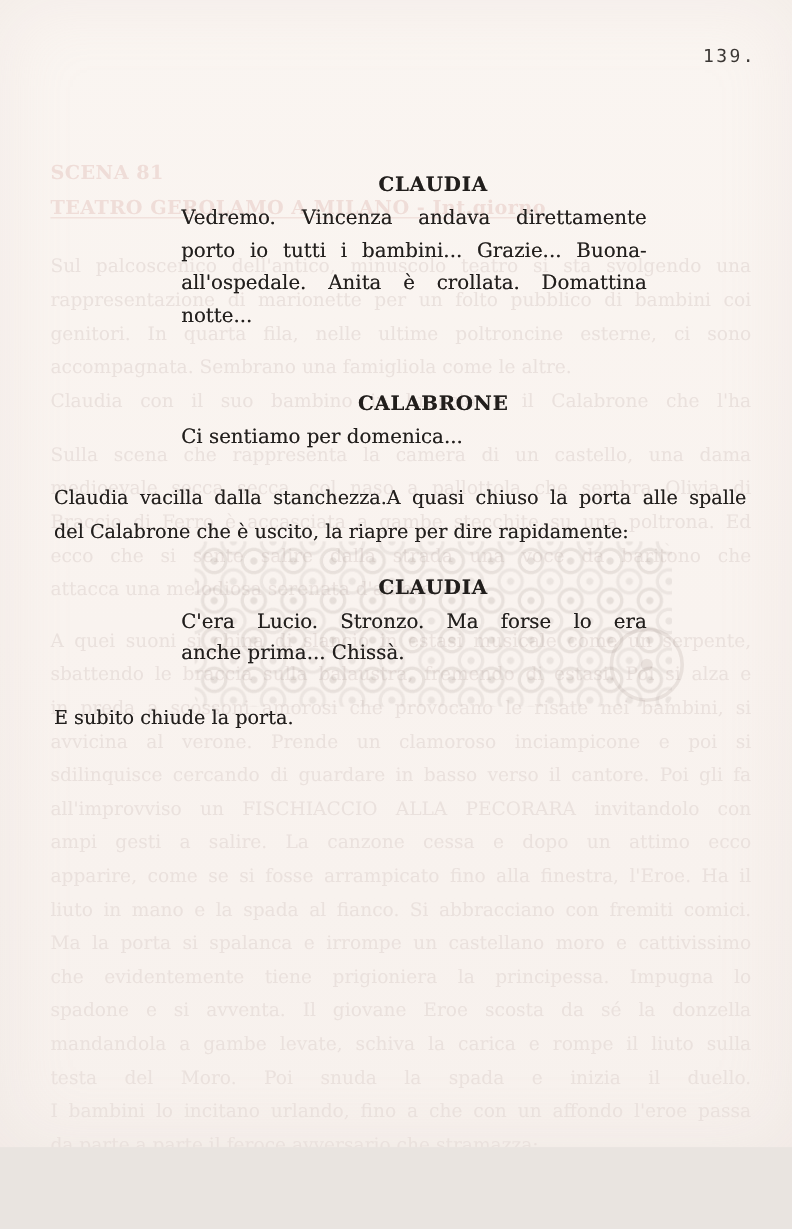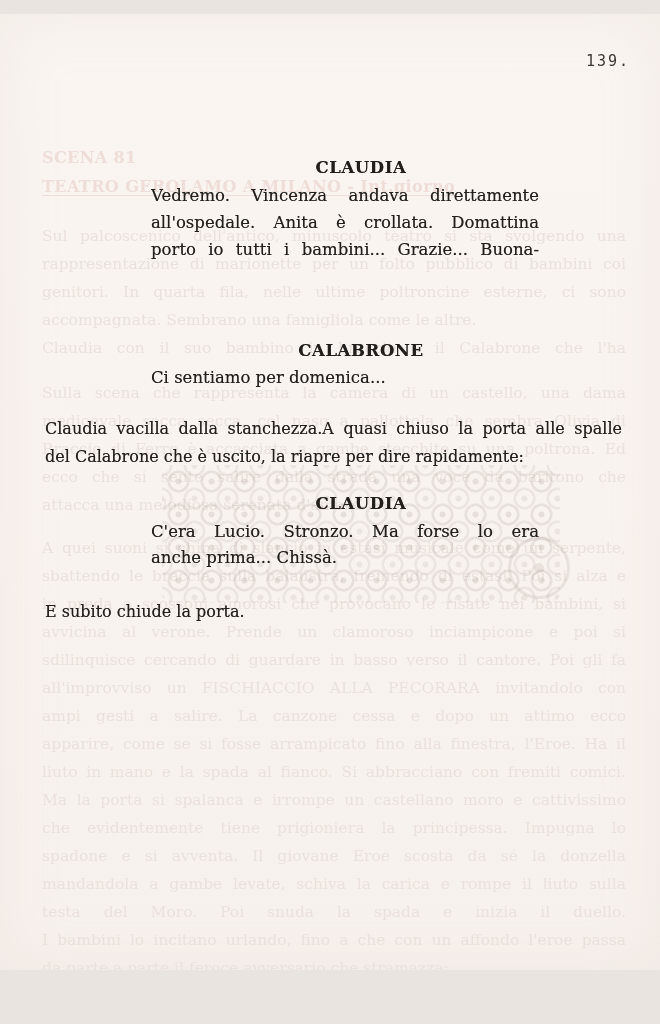--- a/index.html
+++ b/index.html
@@ -1,19 +1,19 @@
 <!DOCTYPE html>
 <html><head>
 <meta charset="utf-8">
 <style>
   html,body{margin:0;padding:0;background:#e9e4e0;}
   .page{
     position:relative;
     width:660px;height:956px;
-    margin:14px auto;
+    margin:0 auto;
     background:linear-gradient(180deg,#faf5f1 0%,#f9f3ef 55%,#f7f1ed 100%);
     overflow:hidden;
     font-family:"DejaVu Serif","Liberation Serif",serif;
     box-shadow:inset 0 0 60px rgba(210,195,188,.18);
   }
 
   
   .page-number{
     position:absolute;top:38px;right:30px;
     font-family:"DejaVu Sans Mono","Liberation Mono",monospace;
@@ -128,22 +128,23 @@
 
   <div class="watermark">
     <div class="wm-ring"></div>
   </div>
 
   <div class="content">
 
     <div class="cue c1">CLAUDIA</div>
     <div class="dialogue d1">
       <div class="jline">Vedremo. Vincenza andava direttamente</div>
+      <div class="jline">porto io tutti i bambini... Grazie... Buona-</div>
       <div class="jline">all'ospedale. Anita è crollata. Domattina</div>
-      <div class="jline">porto io tutti i bambini... Grazie... Buona-</div>
+      <div class="lline">notte...</div>
     </div>
 
     <div class="action a1">
     </div>
 
     <div class="cue c2">CALABRONE</div>
     <div class="dialogue d2">
       <div class="lline">Ci sentiamo per domenica...</div>
     </div>
 

